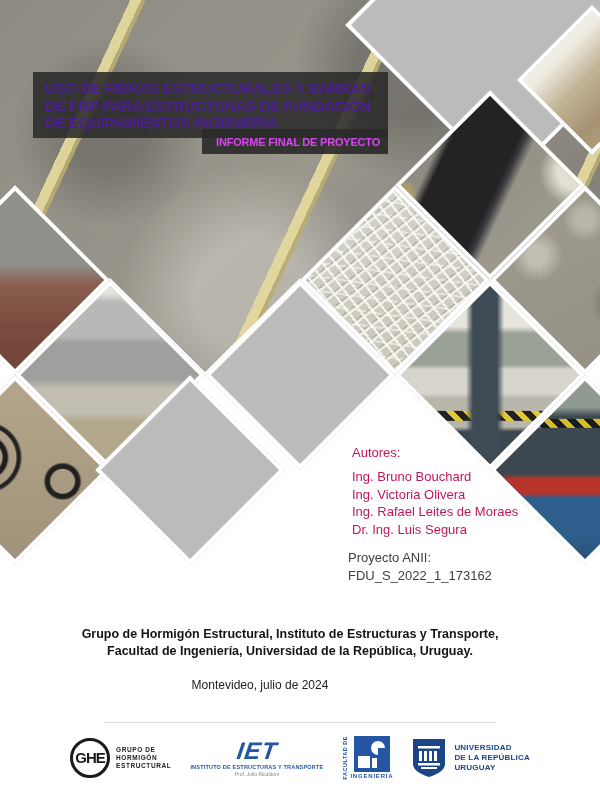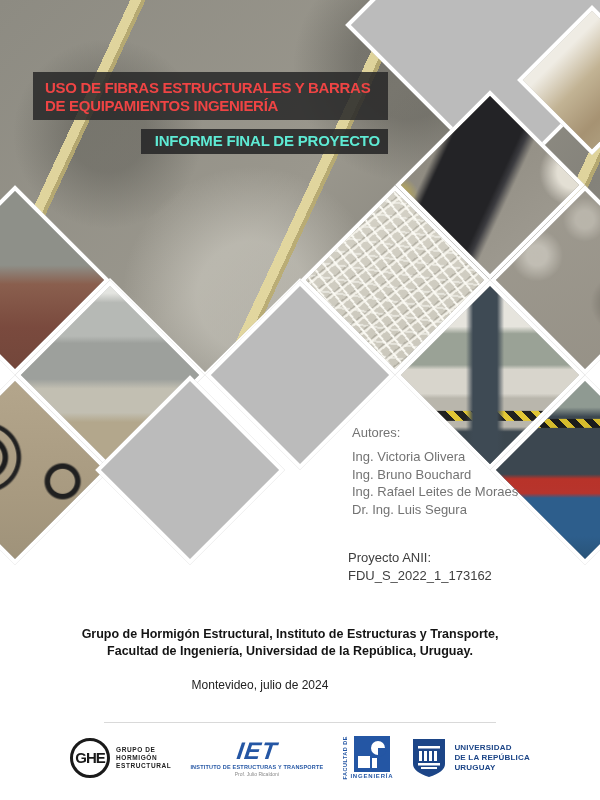--- a/index.html
+++ b/index.html
@@ -94,28 +94,28 @@
   #dm-labR{left:518px;top:403px;width:134px;height:134px;}
   #dm-labR .ph{background:
       linear-gradient(180deg, transparent 0 52%, rgba(190,50,40,0.95) 54% 60%, transparent 62%),
       repeating-linear-gradient(45deg, rgba(230,200,40,0.9) 0 6px, rgba(25,25,25,0.95) 6px 12px),
       linear-gradient(180deg,#8f9a92 0 24%,#3c4750 28% 56%,#2d5e8c 60% 78%,#24455e);
     background-size:auto,100% 9px,auto;background-position:0 0,0 30%,0 0;background-repeat:no-repeat;}
 
   
   .title-block{position:absolute;left:33px;top:72px;width:355px;}
   .title-main{background:rgba(42,42,42,0.88);padding:7px 12px 6px 12px;}
-  .title-line{color:#ef4444;font-weight:bold;font-size:15px;line-height:17.5px;
+  .title-line{color:#4c1d95;font-weight:bold;font-size:15px;line-height:17.5px;
               letter-spacing:-0.3px;white-space:nowrap;}
   .title-sub{position:absolute;right:0;top:57px;background:rgba(42,42,42,0.92);
              padding:3px 8px 4px 14px;}
-  .title-sub span{color:#5eead4;font-weight:bold;font-size:15px;letter-spacing:-0.2px;white-space:nowrap;}
-
-  
-  .authors{position:absolute;left:352px;top:424px;color:#737373;}
+  .title-sub span{color:#d946ef;font-weight:bold;font-size:11px;letter-spacing:-0.2px;white-space:nowrap;}
+
+  
+  .authors{position:absolute;left:352px;top:444px;color:#be185d;}
   .authors .heading{font-size:13px;line-height:17px;margin-bottom:7px;}
   .authors .name{font-size:13px;line-height:17.5px;}
   .project{position:absolute;left:348px;top:549px;color:#3E3E3E;}
   .project div{font-size:13px;line-height:17.5px;}
 
   
   .institution{position:absolute;left:0;top:626px;width:580px;text-align:center;
                color:#141414;font-weight:bold;font-size:12.5px;line-height:17px;}
   .dateline{position:absolute;left:0;top:678px;width:520px;text-align:center;
             color:#222222;font-size:12px;}
@@ -183,32 +183,33 @@
     <div class="dm" id="dm-tank">
         <div class="ph"></div>
       </div>
     <div class="dm" id="dm-labR">
         <div class="ph"></div>
       </div>
 
     <div class="title-block">
       <div class="title-main">
         <div class="title-line">USO DE FIBRAS ESTRUCTURALES Y BARRAS</div>
+        <div class="title-line">DE FRP PARA ESTRUCTURAS DE FUNDACIÓN</div>
         <div class="title-line">DE EQUIPAMIENTOS INGENIERÍA</div>
       </div>
       <div class="title-sub">
         <span>INFORME FINAL DE PROYECTO</span>
       </div>
     </div>
   </div>
 
   <div class="authors">
     <div class="heading">Autores:</div>
+    <div class="name">Ing. Bruno Bouchard</div>
     <div class="name">Ing. Victoria Olivera</div>
-    <div class="name">Ing. Bruno Bouchard</div>
     <div class="name">Ing. Rafael Leites de Moraes</div>
     <div class="name">Dr. Ing. Luis Segura</div>
   </div>
 
   <div class="project">
     <div>Proyecto ANII:</div>
     <div>FDU_S_2022_1_173162</div>
   </div>
 
   <div class="institution">

